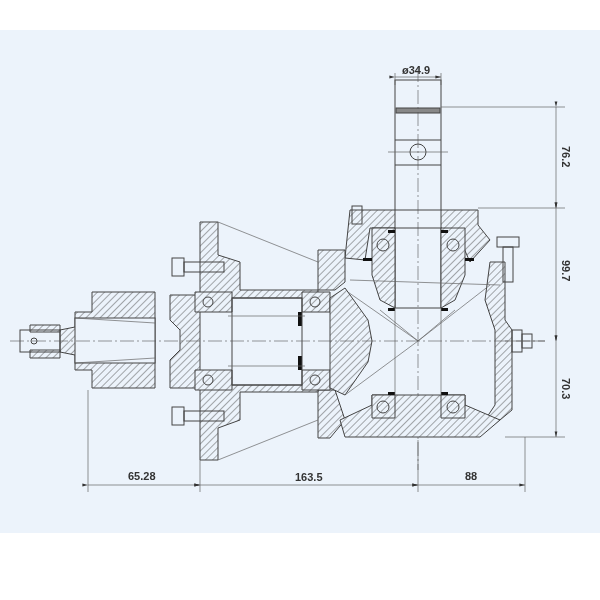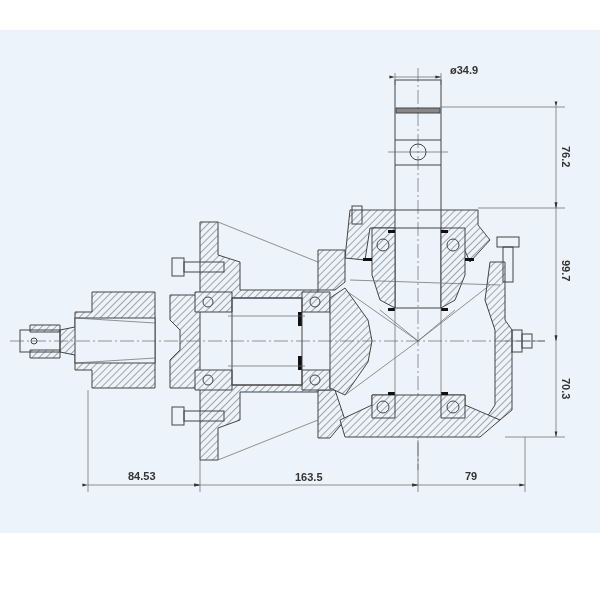--- a/index.html
+++ b/index.html
@@ -156,21 +156,21 @@
     <line x1="88" y1="390" x2="88" y2="492" class="thin"></line>
     <line x1="200" y1="460" x2="200" y2="492" class="thin"></line>
     <line x1="418" y1="440" x2="418" y2="492" class="thin"></line>
     <line x1="525" y1="437" x2="525" y2="492" class="thin"></line>
     <line x1="88" y1="485" x2="200" y2="485" class="thin" marker-start="url(#arr)" marker-end="url(#arr)"></line>
     <line x1="200" y1="485" x2="418" y2="485" class="thin" marker-start="url(#arr)" marker-end="url(#arr)"></line>
     <line x1="418" y1="485" x2="525" y2="485" class="thin" marker-start="url(#arr)" marker-end="url(#arr)"></line>
   </g>
 </svg>
 
-<span class="label" style="left:402px; top:64px;margin-left:48px;">ø34.9</span>
+<span class="label" style="left:402px; top:64px;">ø34.9</span>
 
 <span class="label vlabel" style="left:572px; top:146px;">76.2</span>
 <span class="label vlabel" style="left:572px; top:260px;">99.7</span>
 <span class="label vlabel" style="left:572px; top:378px;">70.3</span>
 
-<span class="label" style="left:128px; top:470px;">84.53</span>
+<span class="label" style="left:128px; top:470px;">65.28</span>
 <span class="label" style="left:295px; top:471px;">163.5</span>
-<span class="label" style="left:465px; top:470px;">79</span>
+<span class="label" style="left:465px; top:470px;">88</span>
 
 </body></html>

